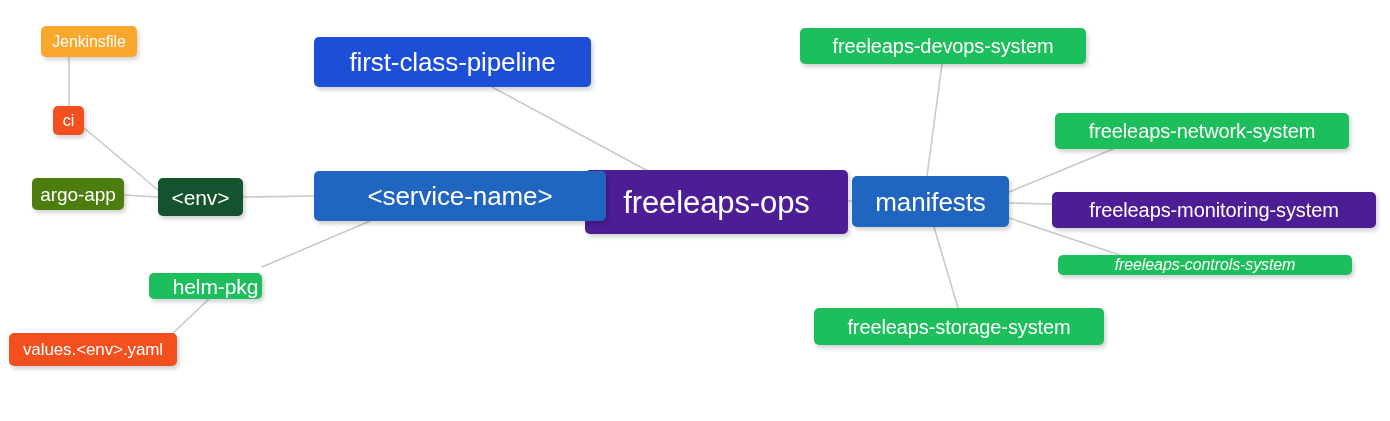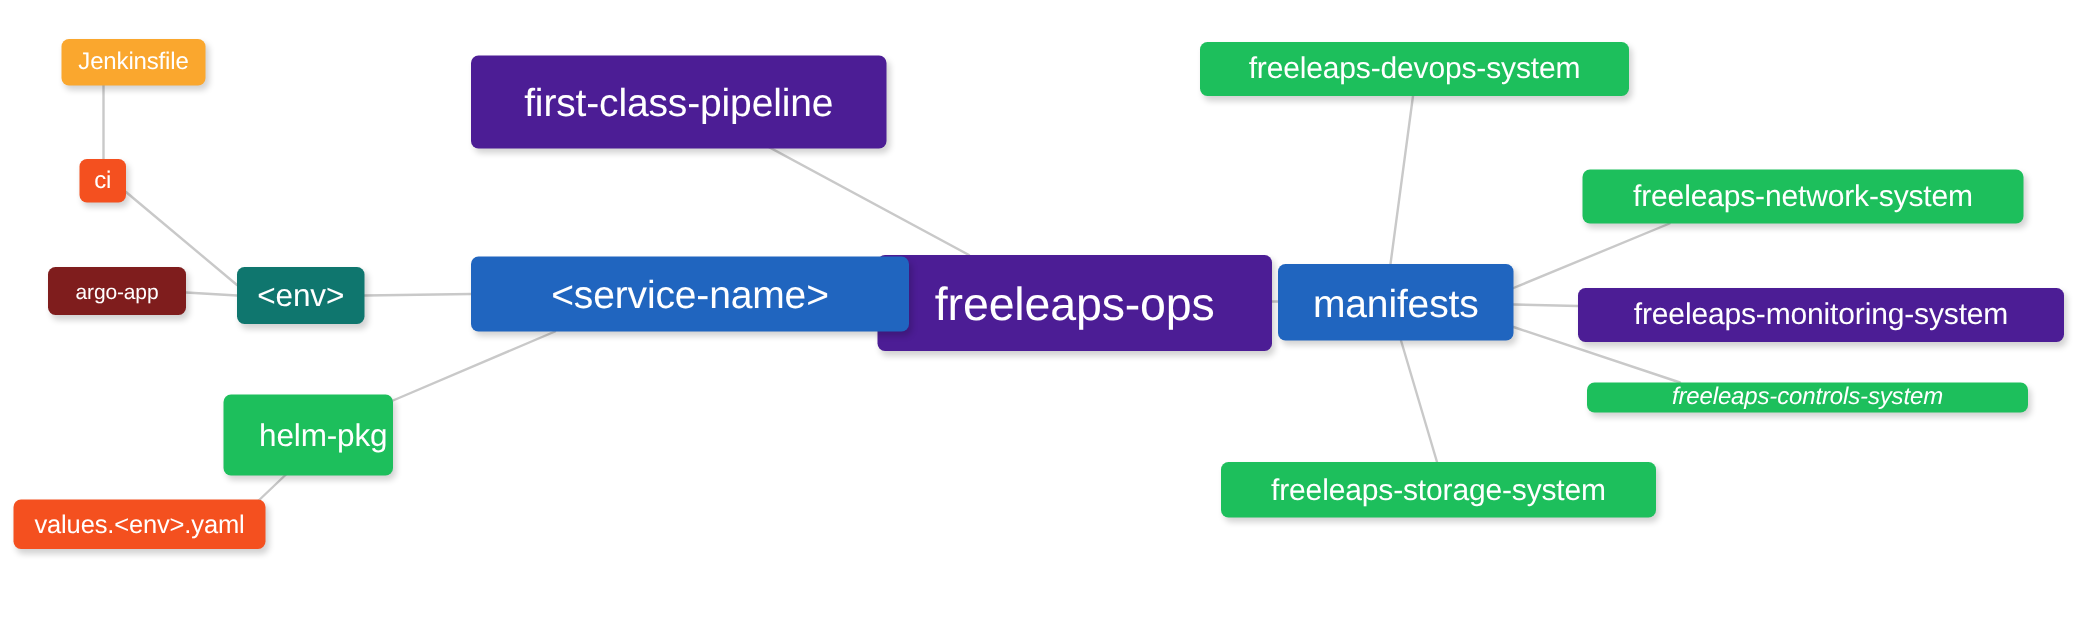--- a/index.html
+++ b/index.html
@@ -63,33 +63,33 @@
       <line x1="927" y1="176" x2="942" y2="64" stroke="#c9c9c9" stroke-width="1.6" stroke-linecap="round"></line>
       <line x1="1009" y1="192" x2="1113" y2="149" stroke="#c9c9c9" stroke-width="1.6" stroke-linecap="round"></line>
       <line x1="1009" y1="203" x2="1052" y2="204" stroke="#c9c9c9" stroke-width="1.6" stroke-linecap="round"></line>
       <line x1="1009" y1="218" x2="1120" y2="255" stroke="#c9c9c9" stroke-width="1.6" stroke-linecap="round"></line>
       <line x1="934" y1="227" x2="958" y2="308" stroke="#c9c9c9" stroke-width="1.6" stroke-linecap="round"></line>
     </svg>
   <div id="node-layer">
       <div class="node" style="left: 585px; top: 170px; width: 263px; height: 64px; background: #4c1d95; font-size: 31px;">
         <span class="node-label">freeleaps-ops</span>
       </div>
-      <div class="node" style="left: 314px; top: 37px; width: 277px; height: 62px; background: #4c1d95; font-size: 26px;">
+      <div class="node" style="left: 314px; top: 37px; width: 277px; height: 50px; background: #1d4ed8; font-size: 26px;">
         <span class="node-label">first-class-pipeline</span>
       </div>
       <div class="node" style="left: 314px; top: 171px; width: 292px; height: 50px; background: rgb(32, 101, 191); font-size: 26px;">
         <span class="node-label">&lt;service-name&gt;</span>
       </div>
       <div class="node" style="left: 852px; top: 176px; width: 157px; height: 51px; background: rgb(32, 101, 191); font-size: 26px;">
         <span class="node-label">manifests</span>
       </div>
-      <div class="node" style="left: 158px; top: 178px; width: 85px; height: 38px; background: #0f766e; font-size: 21px;">
+      <div class="node" style="left: 158px; top: 178px; width: 85px; height: 38px; background: #14532d; font-size: 21px;">
         <span class="node-label">&lt;env&gt;</span>
       </div>
-      <div class="node" style="left: 149px; top: 263px; width: 113px; height: 54px; background: rgb(29, 191, 92); font-size: 21px; padding-left: 20px;">
+      <div class="node" style="left: 149px; top: 273px; width: 113px; height: 26px; background: rgb(29, 191, 92); font-size: 21px; padding-left: 20px;">
         <span class="node-label">helm-pkg</span>
       </div>
       <div class="node" style="left: 800px; top: 28px; width: 286px; height: 36px; background: rgb(29, 191, 92); font-size: 20px;">
         <span class="node-label">freeleaps-devops-system</span>
       </div>
       <div class="node" style="left: 1055px; top: 113px; width: 294px; height: 36px; background: rgb(29, 191, 92); font-size: 20px;">
         <span class="node-label">freeleaps-network-system</span>
       </div>
       <div class="node" style="left: 1052px; top: 192px; width: 324px; height: 36px; background: #4c1d95; font-size: 20px;">
         <span class="node-label">freeleaps-monitoring-system</span>
@@ -99,20 +99,20 @@
       </div>
       <div class="node" style="left: 814px; top: 308px; width: 290px; height: 37px; background: rgb(29, 191, 92); font-size: 20px;">
         <span class="node-label">freeleaps-storage-system</span>
       </div>
       <div class="node" style="left: 21px; top: 26px; width: 96px; height: 31px; background: rgb(250, 167, 46); font-size: 16px; margin-left: 20px;">
         <span class="node-label">Jenkinsfile</span>
       </div>
       <div class="node" style="left: 53px; top: 106px; width: 31px; height: 29px; background: rgb(244, 80, 31); font-size: 16px;">
         <span class="node-label">ci</span>
       </div>
-      <div class="node" style="left: 32px; top: 178px; width: 92px; height: 32px; background: #7f1d1d; font-size: 14px;">
+      <div class="node" style="left: 32px; top: 178px; width: 92px; height: 32px; background: #4d7c0f; font-size: 19px;">
         <span class="node-label">argo-app</span>
       </div>
       <div class="node" style="left: 9px; top: 333px; width: 168px; height: 33px; background: rgb(244, 80, 31); font-size: 17px;">
         <span class="node-label">values.&lt;env&gt;.yaml</span>
       </div>
     </div>
 </div>
 
 </body></html>

